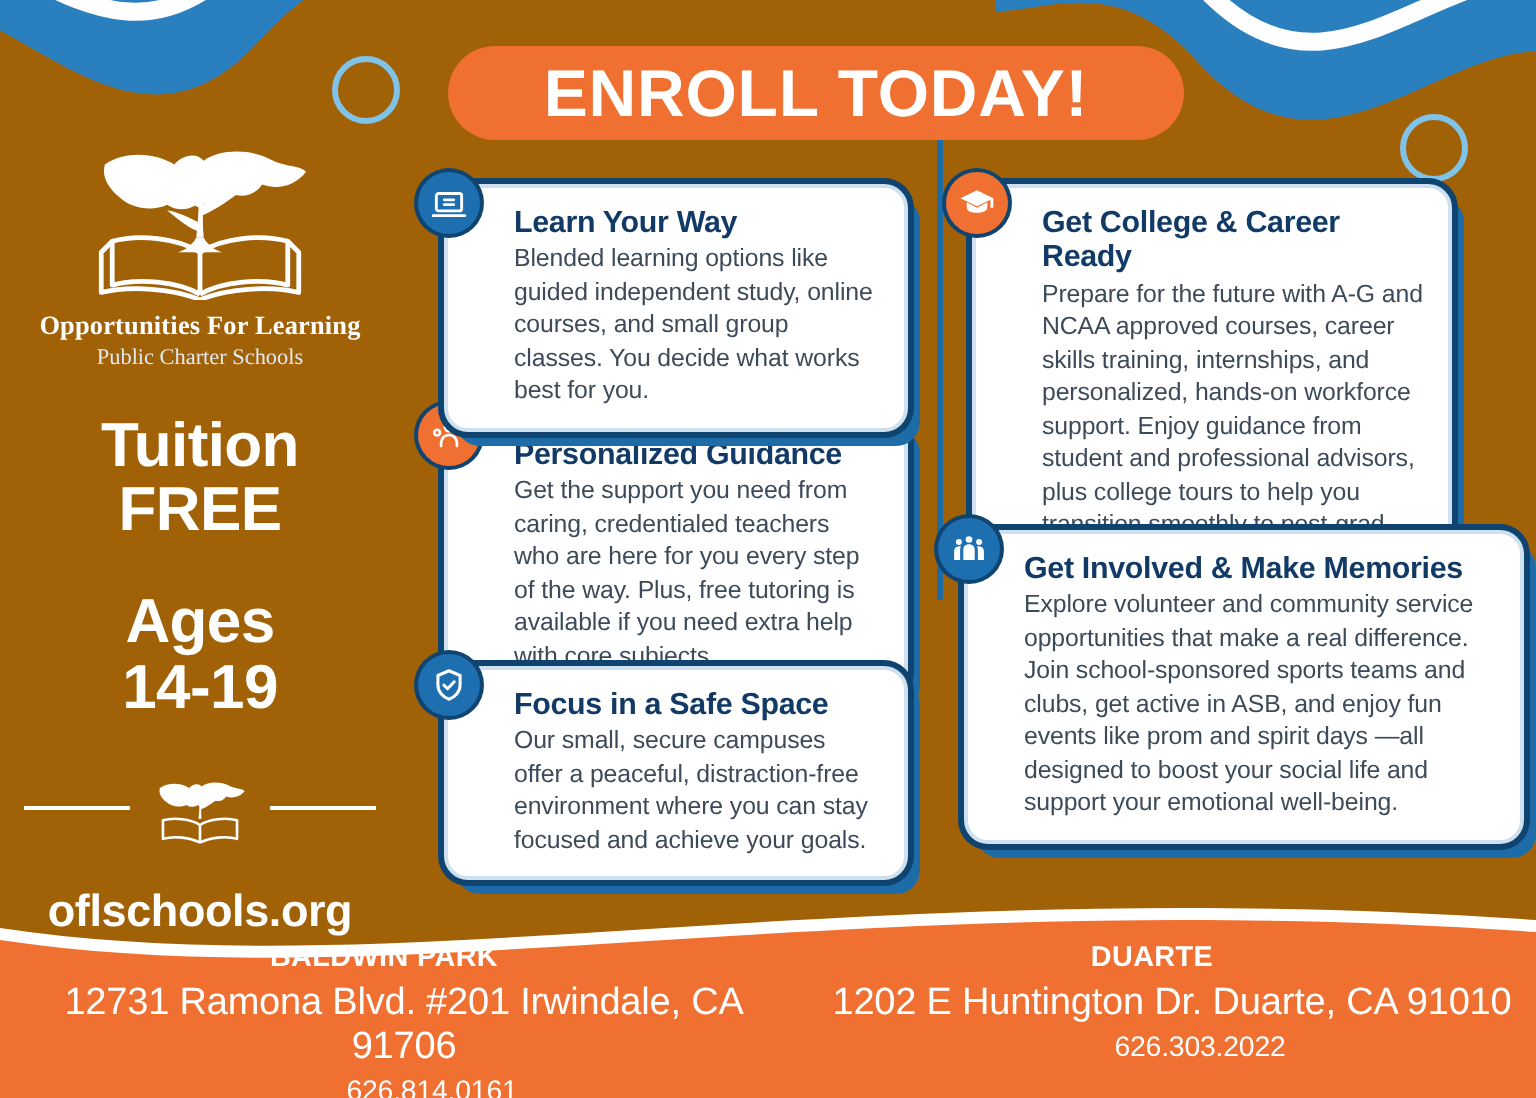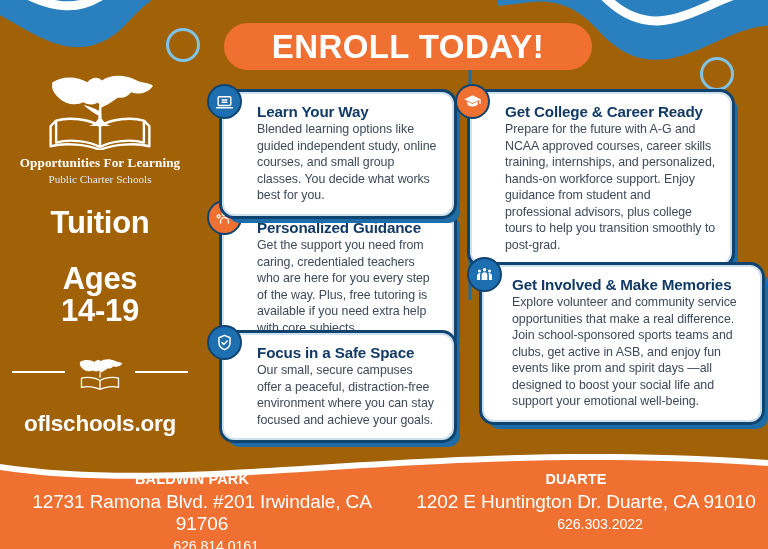--- a/index.html
+++ b/index.html
@@ -94,21 +94,21 @@
     z-index:9; box-shadow:0 0 0 2px #0f4471;
   }
   .badge.blue   { background:#1e6fb0; }
   .badge.orange { background:#ef7030; }
   .badge svg { display:block; }
 
   
   #card-learn    { left:222px; top:92px;  width:232px; }
   #card-guidance { left:222px; top:208px; width:232px; }
   #card-safe     { left:222px; top:333px; width:232px; }
-  #card-college  { left:470px; top:92px;  width:262px; }
+  #card-college  { left:486px; top:92px;  width:240px; }
   #card-involved { left:482px; top:265px; width:280px;padding-left:28px; }
 
   
   .footer-wave { position:absolute; left:0; bottom:0; width:768px; height:115px; z-index:5; }
   .footer-inner {
     position:absolute; left:0; bottom:0; width:768px; height:92px; z-index:6;
     display:flex; color:#ffffff; text-align:center;
   }
   .fcol { flex:1; padding-top:14px; }
   .fcol .city { font-size:14.4px; font-weight:bold; letter-spacing:.2px; }
@@ -168,20 +168,21 @@
         <path d="M70,70 L70,93"></path>
         <path d="M22,64 L16,70 L16,92 C32,88 56,90 70,96 C84,90 108,88 124,92 L124,70 L118,64"></path>
       </g>
     </svg>
 
     <div class="logo-name">Opportunities For Learning</div>
     <div class="logo-sub">Public Charter Schools</div>
 
     <div class="big-stat">
       <div>Tuition</div>
+      <div>FREE</div>
     </div>
 
     <div class="big-stat second">
       <div>Ages</div>
       <div>14-19</div>
     </div>
 
     <div class="mini-logo-row">
       <div class="rule"></div>
       <svg class="mini-mark" viewBox="0 0 140 96">

